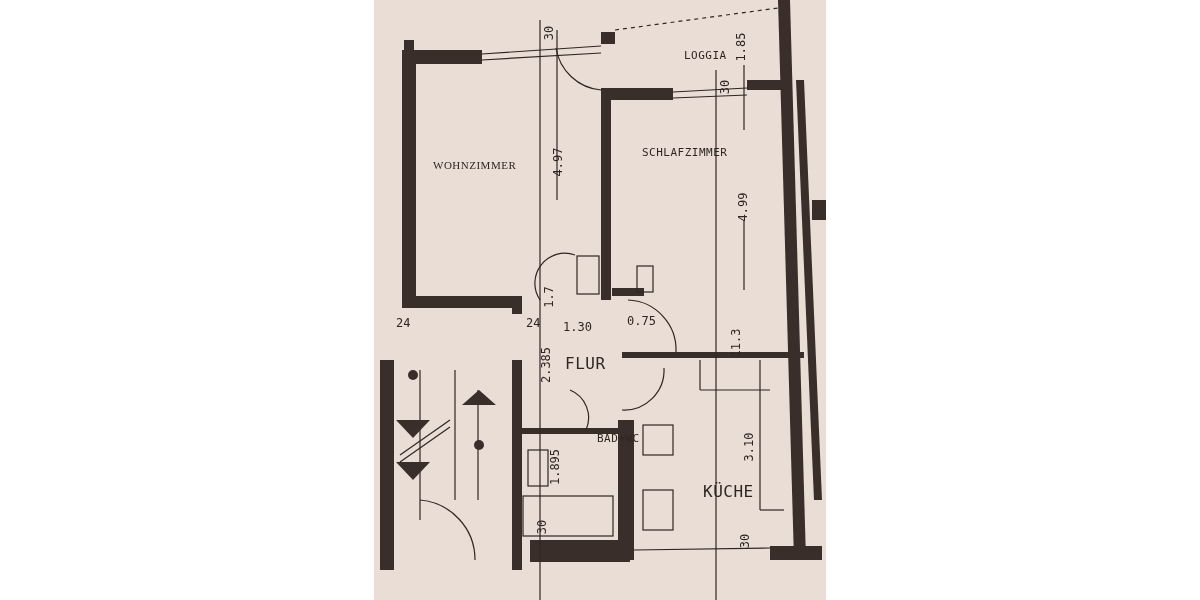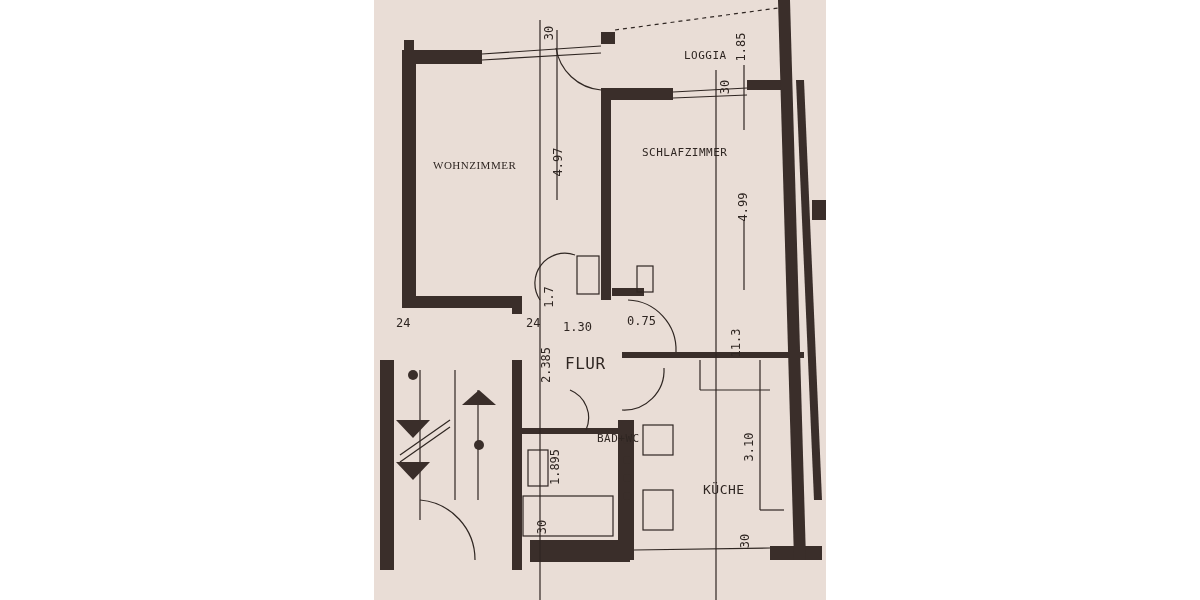--- a/index.html
+++ b/index.html
@@ -88,21 +88,21 @@
     <circle cx="627" cy="478" r="4"></circle>
     <circle cx="627" cy="496" r="4"></circle>
   </g>
 </svg>
 
 <div class="lbl" style="left:643px;top:49px;margin-left:41px;">LOGGIA</div>
 <div class="lbl" style="left:433px;top:159px;font-family:Liberation Serif, serif;">WOHNZIMMER</div>
 <div class="lbl" style="left:642px;top:146px;">SCHLAFZIMMER</div>
 <div class="lbl" style="left:565px;top:354px;font-size:16px;">FLUR</div>
 <div class="lbl" style="left:557px;top:432px;margin-left:40px;">BAD+WC</div>
-<div class="lbl" style="left:703px;top:482px;font-size:13px;">KÜCHE</div>
+<div class="lbl" style="left:703px;top:482px;font-size:16px;">KÜCHE</div>
 
 <div class="dim rot" style="left:542px;top:26px;">30</div>
 <div class="dim rot" style="left:727px;top:40px;">1.85</div>
 <div class="dim rot" style="left:718px;top:80px;">30</div>
 <div class="dim rot" style="left:544px;top:155px;">4.97</div>
 <div class="dim rot" style="left:729px;top:200px;">4.99</div>
 <div class="dim" style="left:396px;top:316px;">24</div>
 <div class="dim" style="left:526px;top:316px;">24</div>
 <div class="dim" style="left:563px;top:320px;">1.30</div>
 <div class="dim" style="left:627px;top:314px;">0.75</div>

